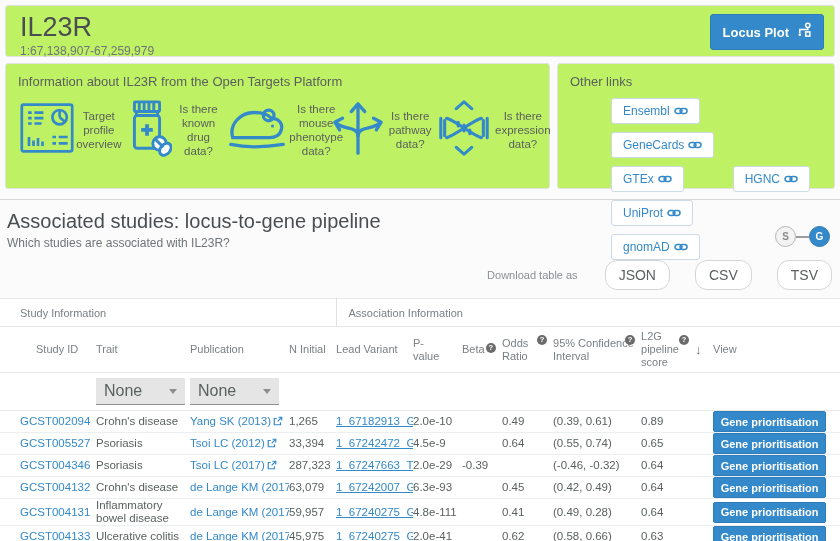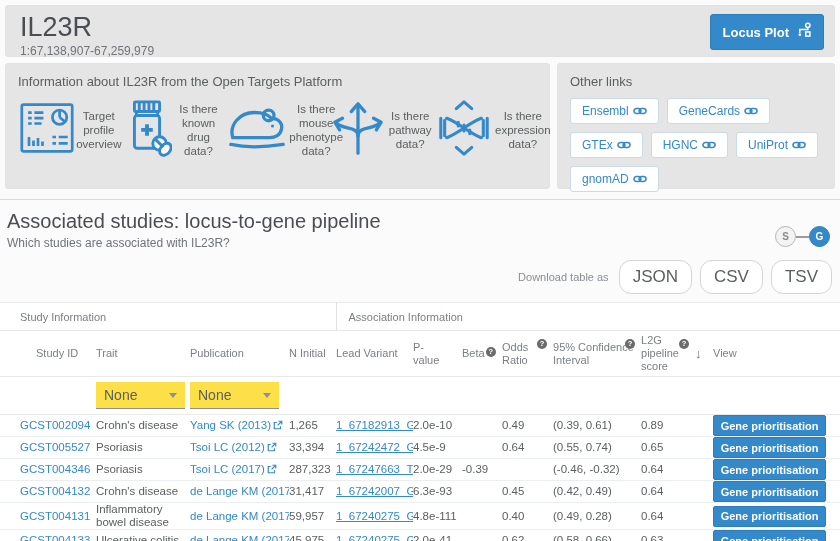--- a/index.html
+++ b/index.html
@@ -1,20 +1,20 @@
 <!DOCTYPE html>
 <html><head>
 <meta charset="utf-8">
 <style>
   * { margin:0; padding:0; box-sizing:border-box; }
   html,body { width:840px; height:541px; overflow:hidden; background:#fbfbfb;
     font-family:"Liberation Sans", sans-serif; color:#5a5f5f; }
   .page { width:840px; height:541px; position:relative; }
 
-  .card { background:#e5e5e5; border:1px solid #e2e2e2; border-radius:3px; }
+  .card { background:#bef264; border:1px solid #e2e2e2; border-radius:3px; }
 
   
   .header-card { margin:5px 5px 6px 5px; padding:6px 10px 8px 14px; height:52px;
     display:flex; justify-content:space-between; align-items:flex-start; }
   .gene-title { font-size:27px; font-weight:400; color:#4a4e52; line-height:30px; }
   .gene-loc { font-size:12px; color:#6f7479; margin-top:2px; }
   .locus-btn { background:#3489ca; border:1px solid #2e7cb8; color:#fff; font-size:13px;
     font-weight:700; border-radius:3px; padding:7px 10px 7px 12px; margin-top:2px;
     display:flex; align-items:center; gap:7px; cursor:pointer; }
 
@@ -22,62 +22,62 @@
   .cards-row { display:flex; gap:7px; margin:0 5px; }
   .info-card { flex:1 1 auto; width:545px; padding:10px 12px 12px 12px; height:126px; }
   .links-card { width:278px; flex:0 0 278px; padding:10px 12px; height:126px; }
   .card-title { font-size:13px; color:#5a5f5f; }
   .info-items { display:flex; justify-content:space-between; margin-top:8px; }
   .info-item { width:104px; display:flex; flex-direction:row; align-items:center; text-align:center; }
   .info-item .ic { height:62px; display:flex; align-items:center; justify-content:center; }
   .info-item .lbl { font-size:11.5px; color:#5a5f5f; line-height:14px; margin-top:4px; }
   .links-grid { display:flex; flex-wrap:wrap; gap:8px; margin-top:9px; }
   .link-btn { border:1px solid #ccd9e6; background:#fff; border-radius:3px; color:#3489ca;
-    font-size:12px; padding:5px 11px; display:flex; align-items:center; gap:4px; cursor:pointer; }
+    font-size:12px; padding:5px 11px; display:flex; align-items:center; gap:4px; cursor:pointer;margin-left:41px; }
 
   .divider { border-top:1px solid #d9d9d9; margin:10px 0 0 0; }
 
   
   .section-head { padding:10px 7px 0 7px; position:relative; }
   .section-title { font-size:20px; font-weight:400; color:#4a4e52; }
   .section-sub { font-size:12px; color:#6f7479; margin-top:3px; }
   .sg-toggle { position:absolute; right:10px; top:26px; display:flex; align-items:center; }
   .sg-circle { width:21px; height:21px; border-radius:50%; font-size:10px; font-weight:700;
     display:flex; align-items:center; justify-content:center; cursor:pointer; }
   .sg-s { background:#f3f3f3; border:1px solid #b5b5b5; color:#8a8a8a; }
   .sg-line { width:13px; height:2px; background:#9b9b9b; }
   .sg-g { background:#3489ca; border:1px solid #2e7cb8; color:#fff; }
 
   
-  .download-row { display:flex; justify-content:flex-end; align-items:center; gap:8px;
+  .download-row { display:flex; justify-content:flex-end; align-items:center; gap:25px;
     padding:10px 8px 8px 0; }
   .download-label { font-size:11px; color:#8a8f94; margin-right:2px; }
-  .dl-btn { background:#fff; border:1px solid #d5d5d5; border-radius:12px; font-size:17px;
+  .dl-btn { background:#fff; border:1px solid #d5d5d5; border-radius:12px; font-size:14px;
     color:#5a5f5f; padding:6px 13px; cursor:pointer; }
 
   
   table { width:840px; border-collapse:collapse; table-layout:fixed; background:#fff;
     border-top:1px solid #e8e8e8; }
   th, td { text-align:left; font-weight:400; vertical-align:middle; overflow:hidden; }
   .group-row th { font-size:11px; color:#7b8085; height:28px; border-bottom:1px solid #e8e8e8;
     padding-left:20px; }
   .group-assoc { border-left:1px solid #e0e0e0; padding-left:12px !important; }
   .colhdr-row th { font-size:11px; color:#7b8085; height:46px; border-bottom:1px solid #e8e8e8;
     line-height:13px; position:relative; padding-right:2px; }
   .colhdr-row th:first-child { padding-left:36px; }
   .narrow-label { display:inline-block; width:30px; }
   .help { display:inline-block; width:10px; height:10px; border-radius:50%; background:#6b6b6b;
     color:#fff; font-size:7.5px; line-height:10px; text-align:center; font-weight:700;
     vertical-align:top; margin-left:1px; cursor:pointer; }
   .help-corner { position:absolute; top:8px; right:6px; }
   .sort-arrow { font-size:13px; color:#6b6b6b; cursor:pointer; }
   .filter-row td { height:38px; border-bottom:1px solid #e8e8e8; }
-  .filter-select { width:89px; height:27px; background:#fde047; border:none;
+  .filter-select { width:89px; height:27px; background:#e5e5e5; border:none;
     border-bottom:1px solid #8f8f8f; display:flex; align-items:center; justify-content:space-between;
-    font-size:14px; color:#5a5f5f; padding:0 8px; cursor:pointer; }
+    font-size:16px; color:#5a5f5f; padding:0 8px; cursor:pointer; }
   .chev { width:0; height:0; border-left:4px solid transparent; border-right:4px solid transparent;
     border-top:5px solid #8f8f8f; }
   .data-row td { font-size:11.5px; color:#5a5f5f; height:22px; border-bottom:1px solid #eceff1;
     padding-right:3px; line-height:13px; }
   .data-row td:first-child { padding-left:20px; }
   a.lnk { color:#3489ca; text-decoration:none; cursor:pointer; }
   a.lnk-u { color:#3489ca; text-decoration:underline; cursor:pointer; }
   .pub-cell { white-space:nowrap; }
   .gp-btn { background:#3489ca; border:1px solid #2e7cb8; color:#fff; font-size:11px; font-weight:700;
     border-radius:2px; width:113px; height:21px; cursor:pointer; display:block;
@@ -365,42 +365,42 @@
     <td></td>
     <td>
             <button class="gp-btn">Gene prioritisation</button>
           </td>
   </tr>
 
   <tr class="data-row">
     <td><a class="lnk">GCST004132</a></td>
     <td>Crohn's disease</td>
     <td class="pub-cell"><a class="lnk">de Lange KM (2017)</a></td>
-    <td>31,417</td>
+    <td>63,079</td>
     <td><a class="lnk-u">1_67242007_G_A</a></td>
     <td>6.3e-93</td>
     <td></td>
     <td>0.45</td>
     <td>(0.42, 0.49)</td>
     <td>0.64</td>
     <td></td>
     <td>
             <button class="gp-btn">Gene prioritisation</button>
           </td>
   </tr>
 
   <tr class="data-row">
     <td><a class="lnk">GCST004131</a></td>
     <td>Inflammatory bowel disease</td>
     <td class="pub-cell"><a class="lnk">de Lange KM (2017)</a></td>
     <td>59,957</td>
     <td><a class="lnk-u">1_67240275_G_A</a></td>
     <td>4.8e-111</td>
     <td></td>
-    <td>0.40</td>
+    <td>0.41</td>
     <td>(0.49, 0.28)</td>
     <td>0.64</td>
     <td></td>
     <td>
             <button class="gp-btn">Gene prioritisation</button>
           </td>
   </tr>
 
   <tr class="data-row">
     <td><a class="lnk">GCST004133</a></td>

